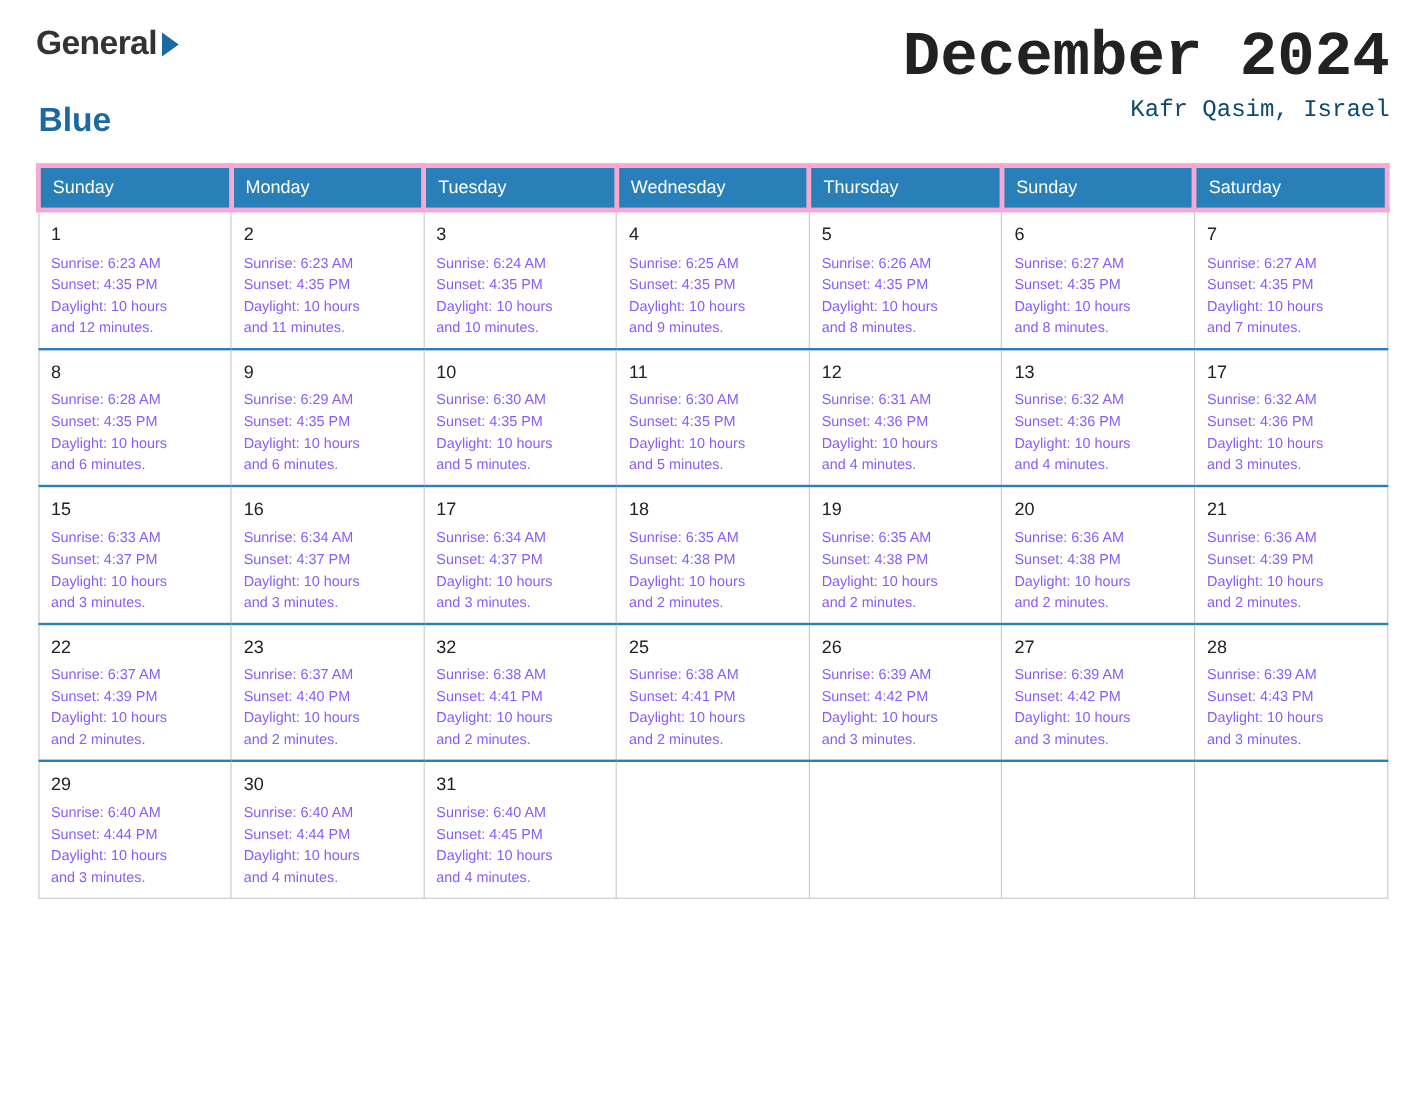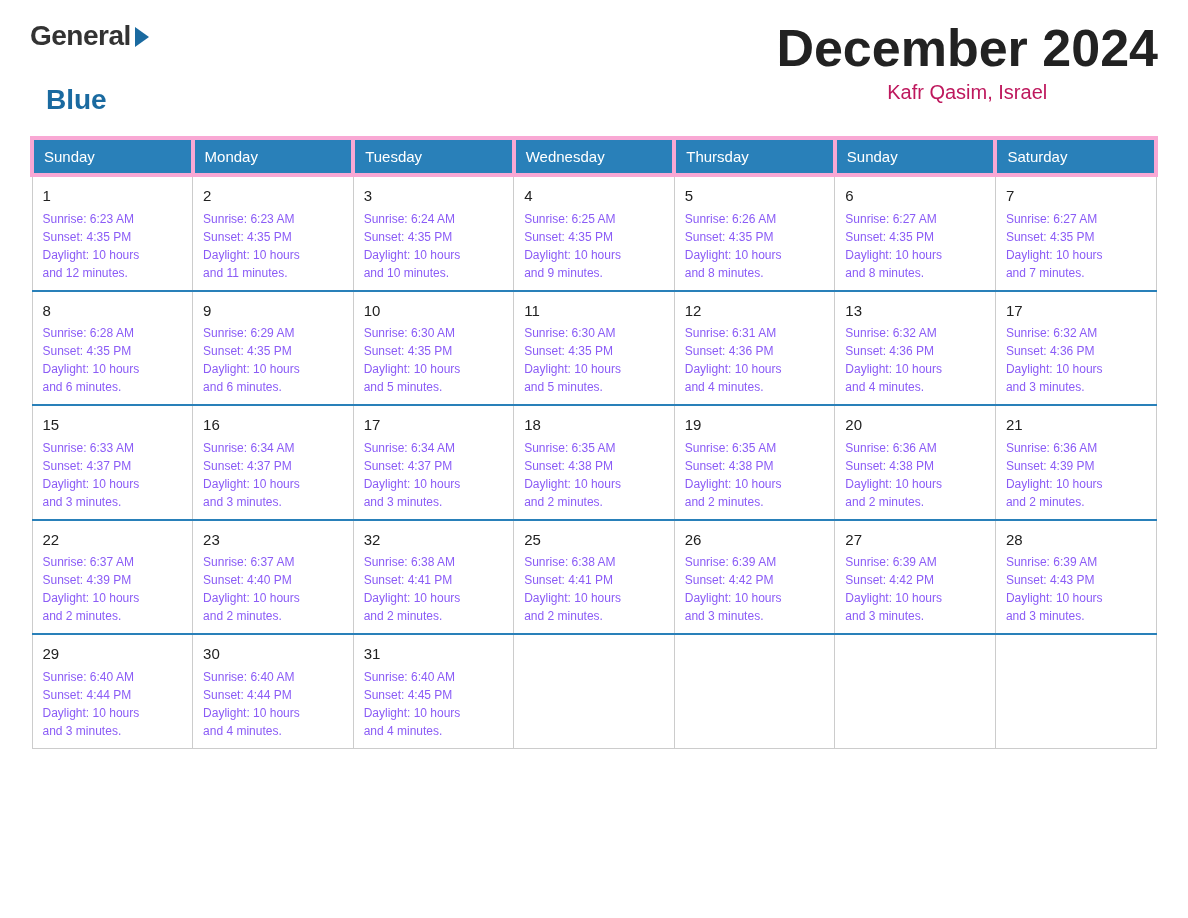--- a/index.html
+++ b/index.html
@@ -39,34 +39,35 @@
       border-top: 10px solid transparent;
       border-bottom: 10px solid transparent;
       margin-left: 4px;
       margin-top: 2px;
     }
     .logo-blue {
       font-size: 28px;
       font-weight: bold;
       color: #1a6aa0;
       margin-top: -4px;
-      margin-left: 16px;
+      margin-left: 2px;
     }
     .title-section {
-      text-align: center;
+      text-align: right;
+      font-family: Liberation Mono, monospace;
     }
     .month-title {
       font-size: 52px;
       font-weight: bold;
       color: #222;
       line-height: 1.1;
     }
     .location {
       font-size: 20px;
-      color: #be185d;
+      color: #0c4a6e;
       margin-top: 4px;
     }
     .calendar-table {
       width: 100%;
       border-collapse: collapse;
       border: 1px solid #999;
     }
     .calendar-table th {
       background-color: #2980b9;
       color: white;

